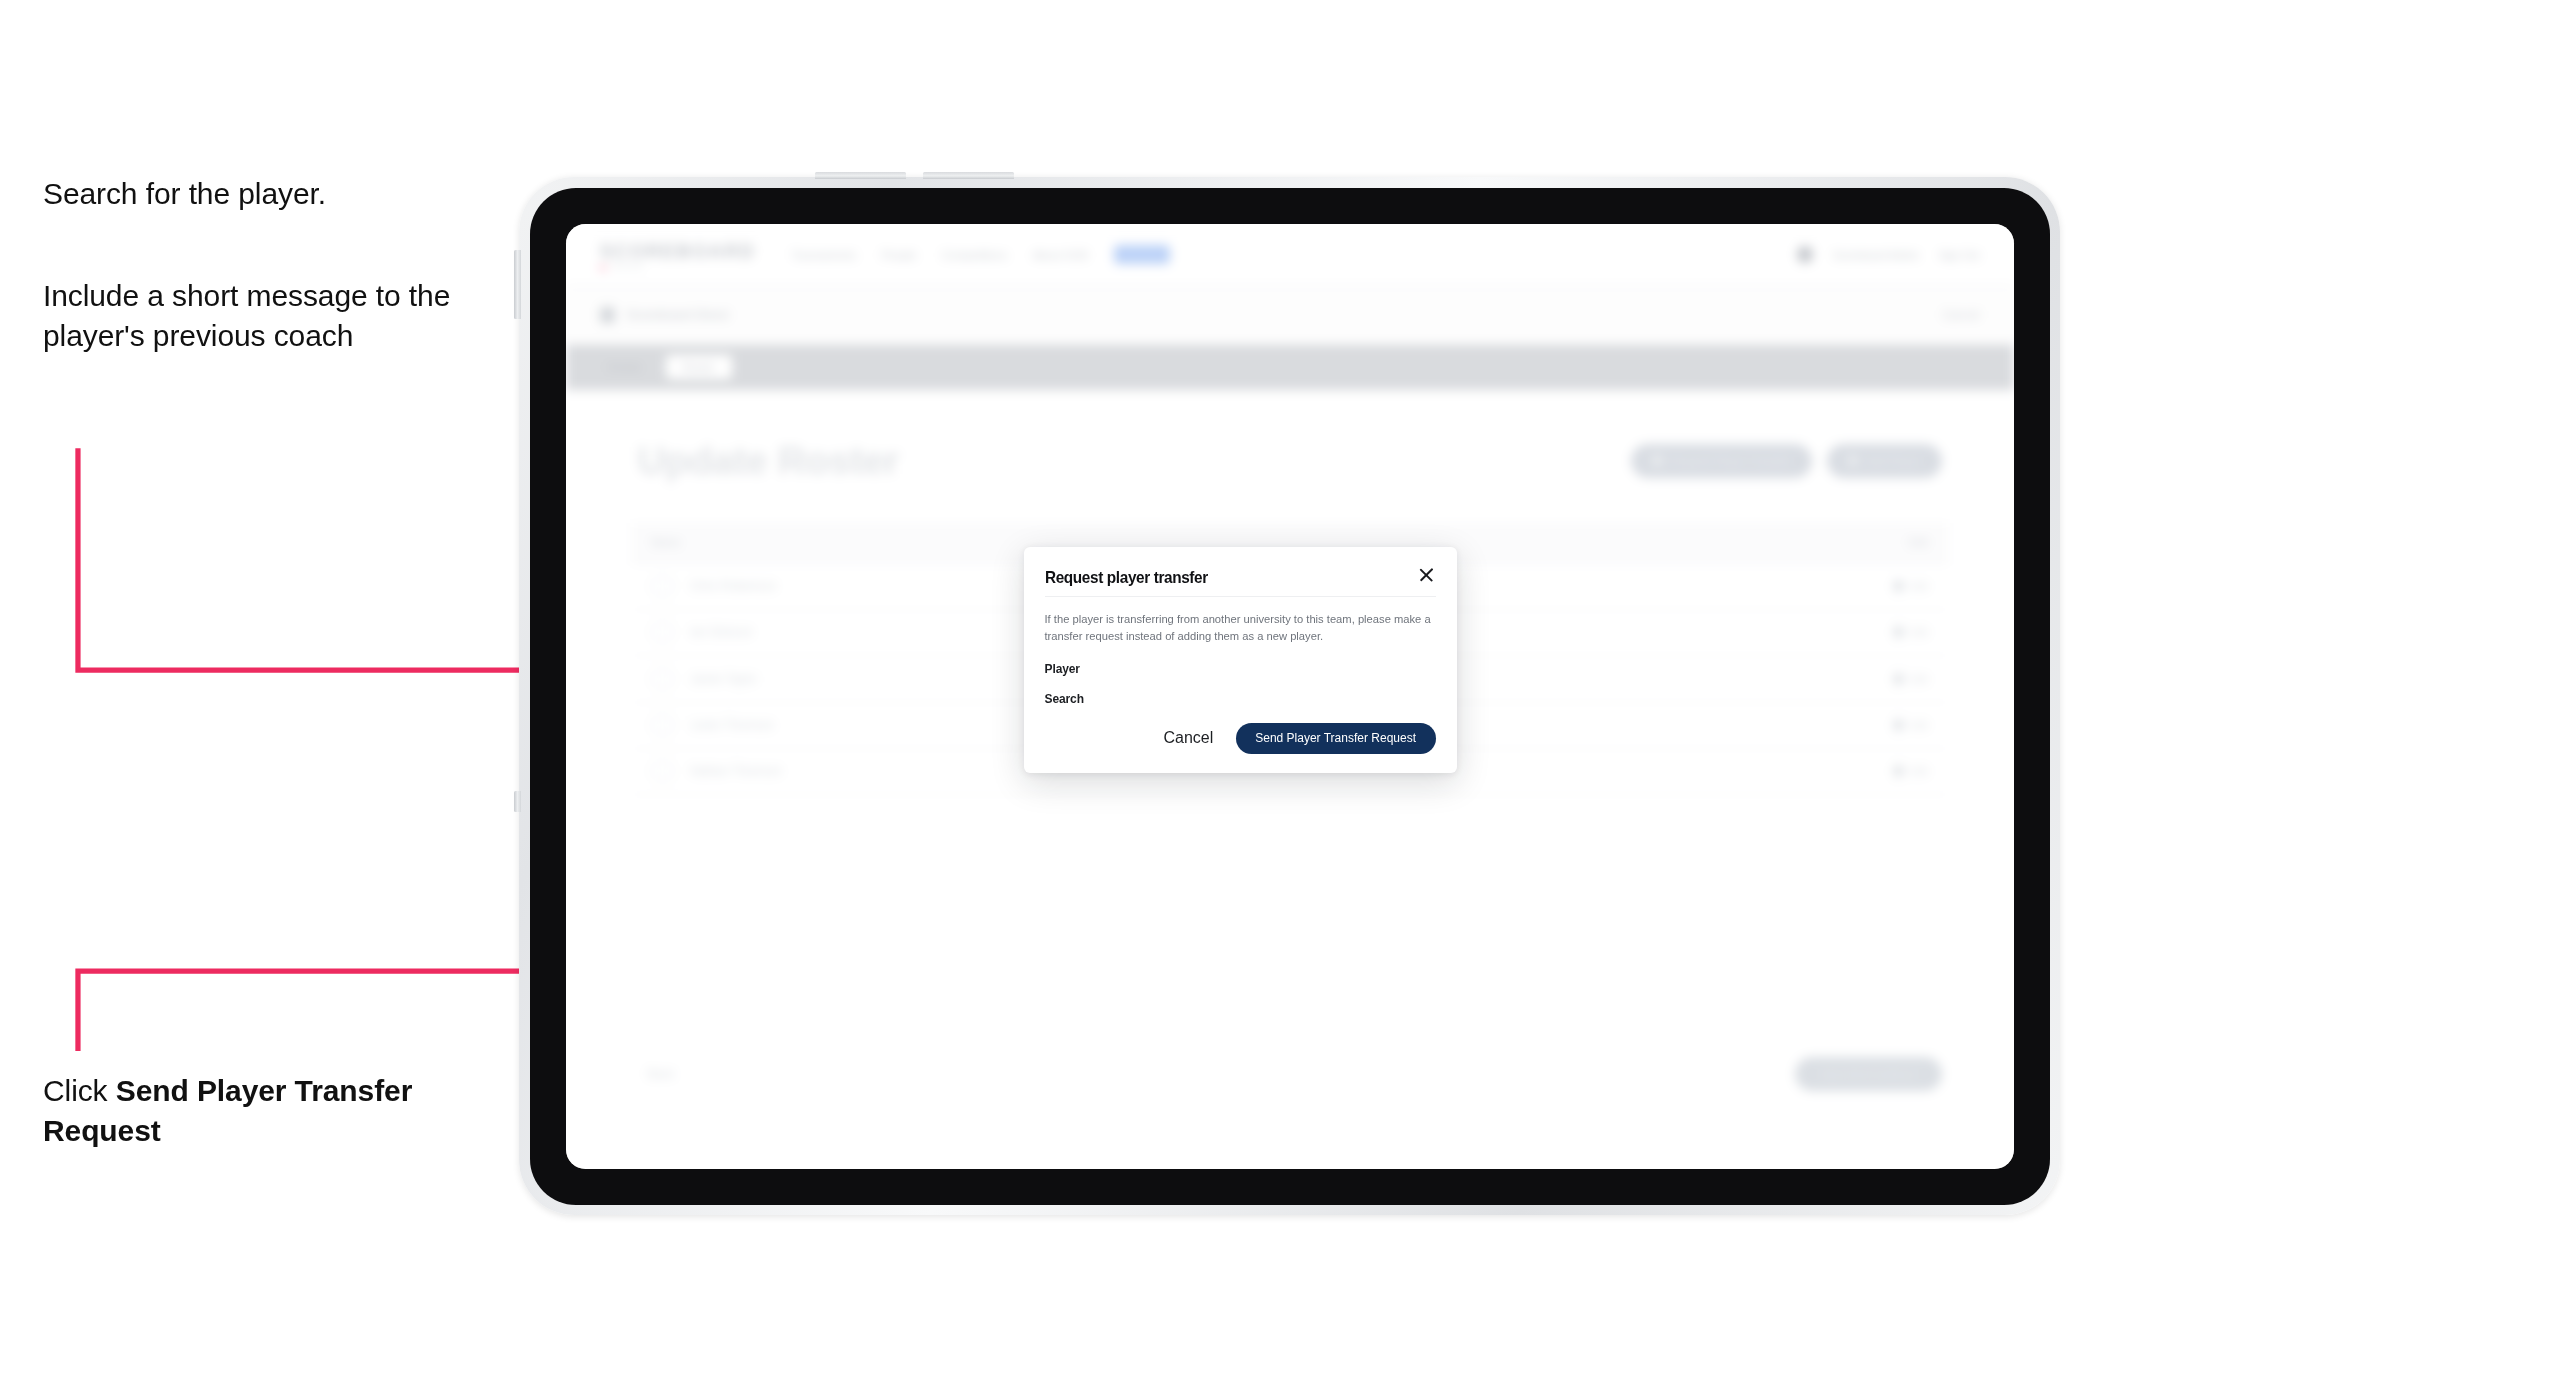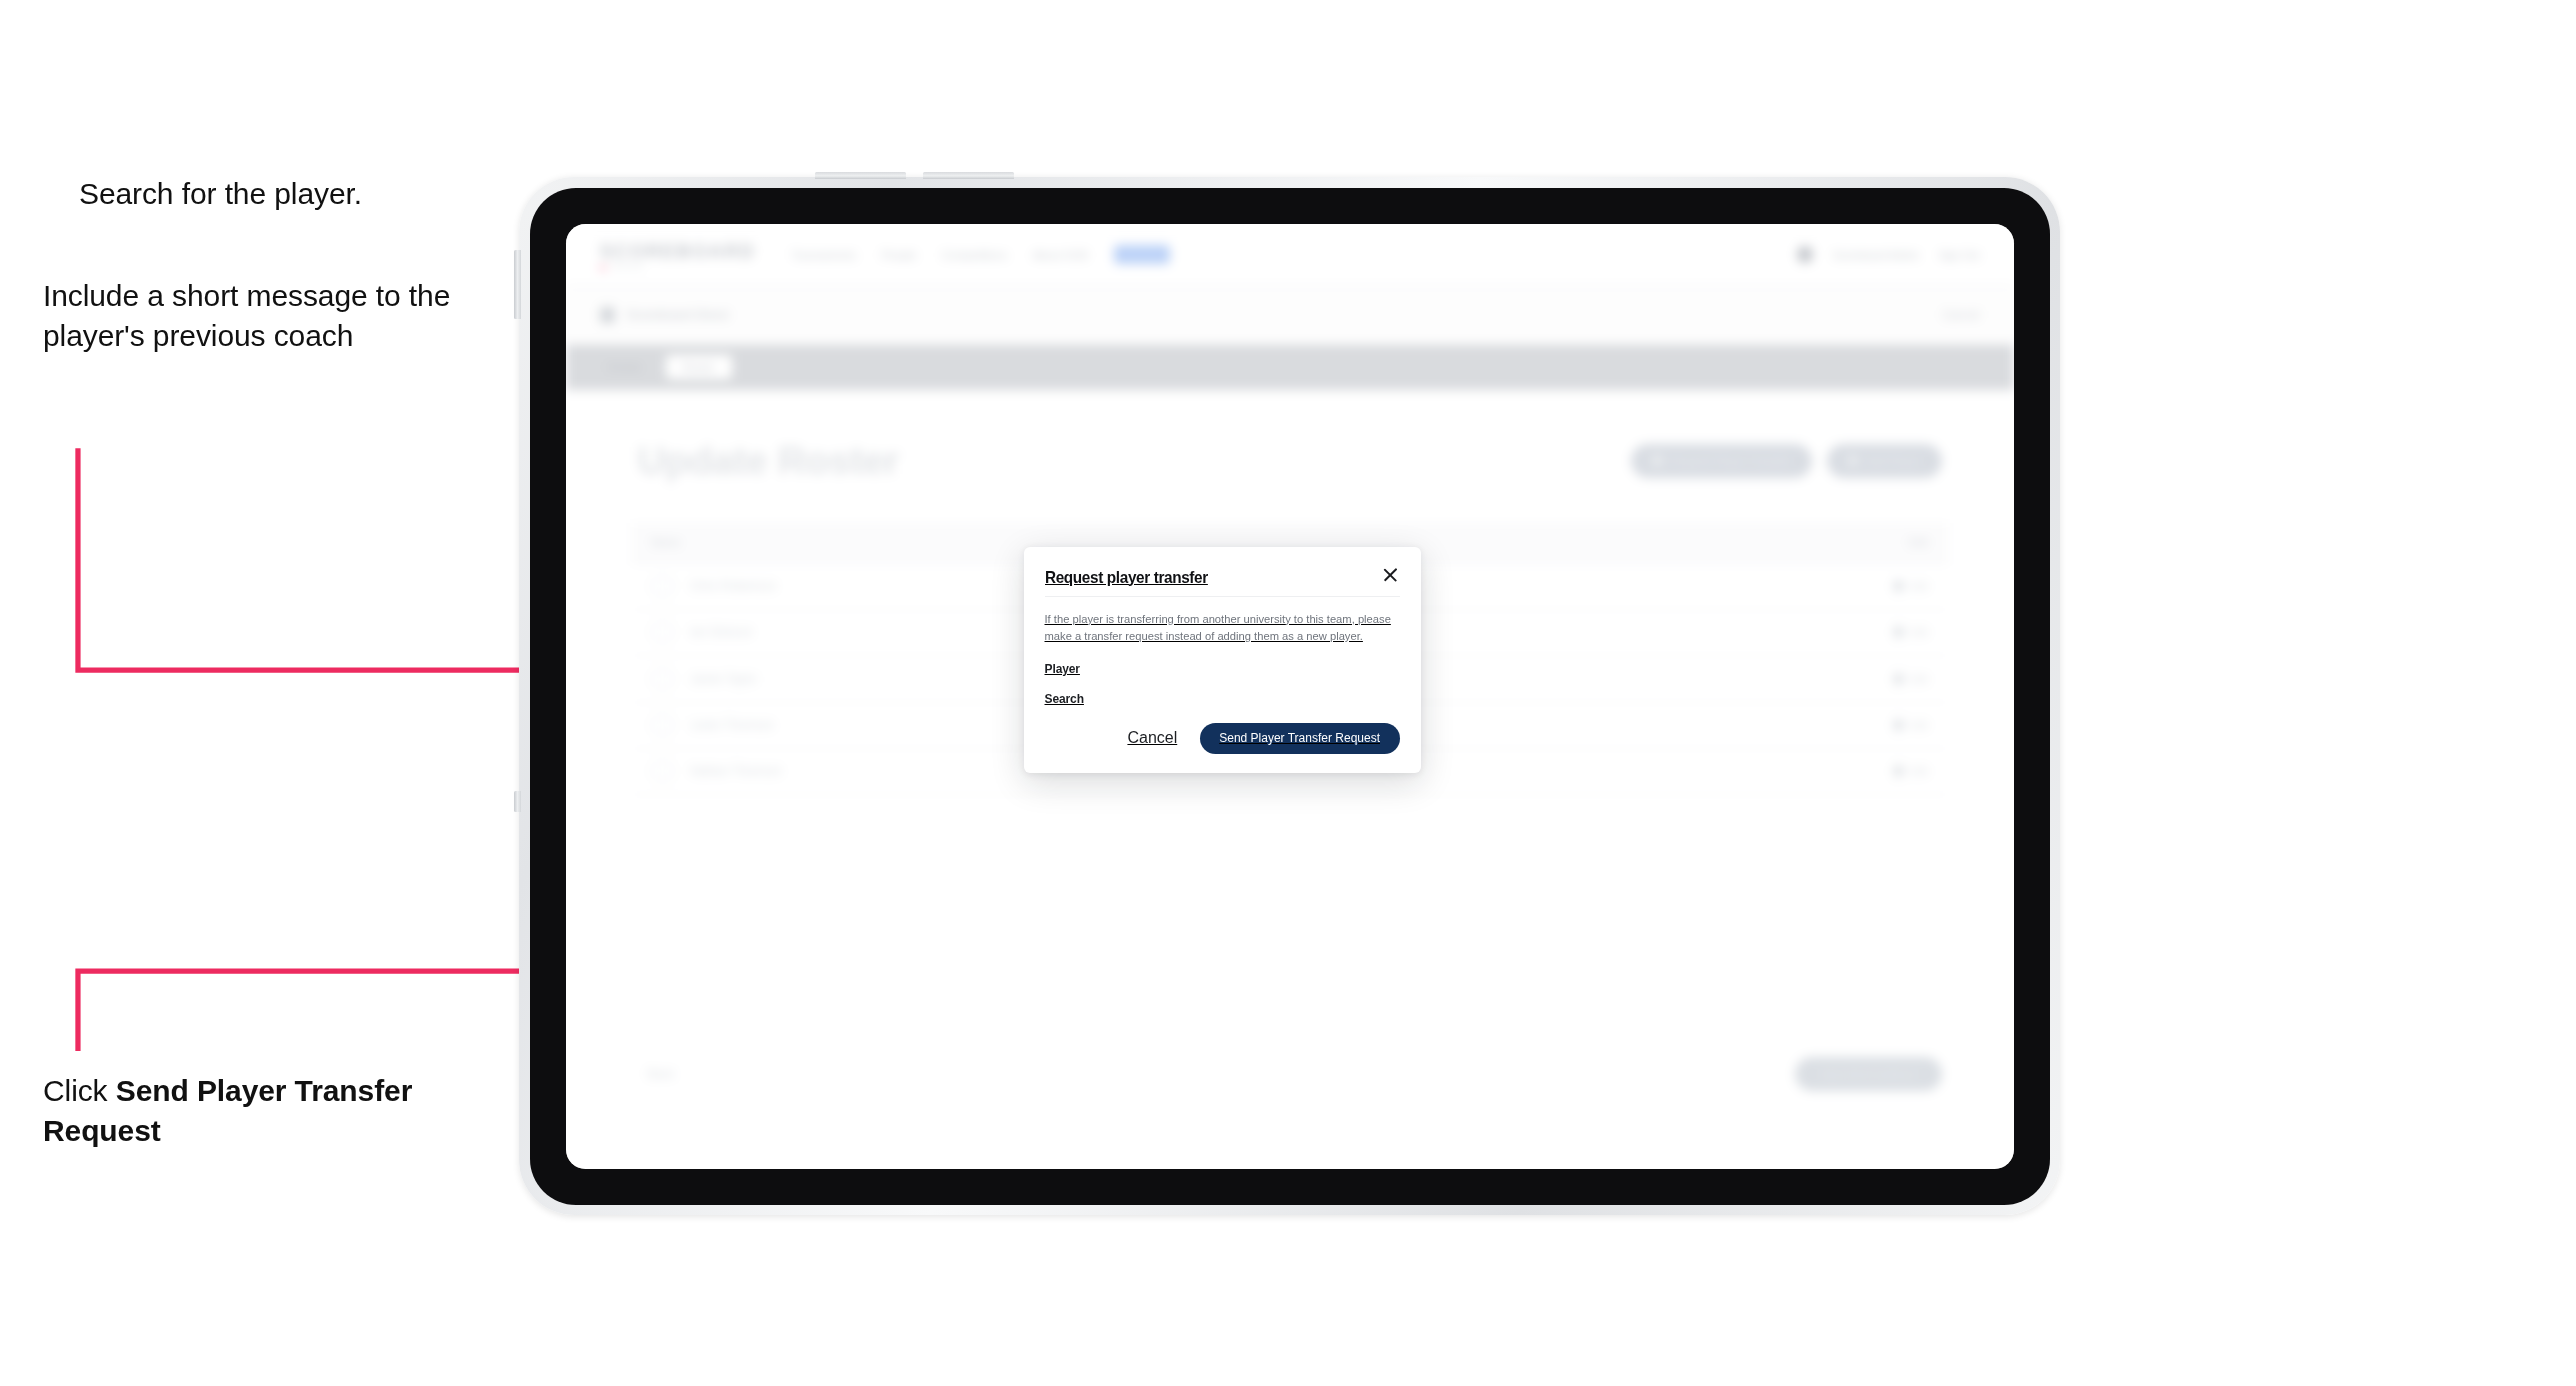--- a/index.html
+++ b/index.html
@@ -22,21 +22,20 @@
     color: #111111;
     font-family: "Liberation Sans", sans-serif;
     font-size: 30px;
     line-height: 1.32;
     letter-spacing: -0.1px;
   }
   #anno-search {
     left: 43px;
     top: 174px;
     width: 464px;
-    margin-left: 36px;
   }
   #anno-message {
     left: 43px;
     top: 276px;
     width: 419px;
   }
   #anno-click {
     left: 43px;
     top: 1071px;
     width: 389px;
@@ -312,28 +311,27 @@
     font-size: 11.2px;
     color: #e9ebee;
     white-space: nowrap;
   }
 
   
   .modal {
     position: absolute;
     left: 458px;
     top: 323px;
-    width: 397px;
+    width: 433px;
     background: #ffffff;
     border-radius: 6px;
     box-shadow: 0 9px 34px rgba(20,24,34,0.16), 0 1.5px 7.5px rgba(20,24,34,0.08);
     padding: 21px 21px 19.5px 21px;
     box-sizing: border-box;
     z-index: 20;
-    text-decoration: underline;
   }
   .modal-head {
     display: flex;
     align-items: flex-start;
     justify-content: space-between;
     border-bottom: 0.7px solid #eeeff1;
     padding-bottom: 9.7px;
   }
   .modal-title {
     font-size: 16.5px;

